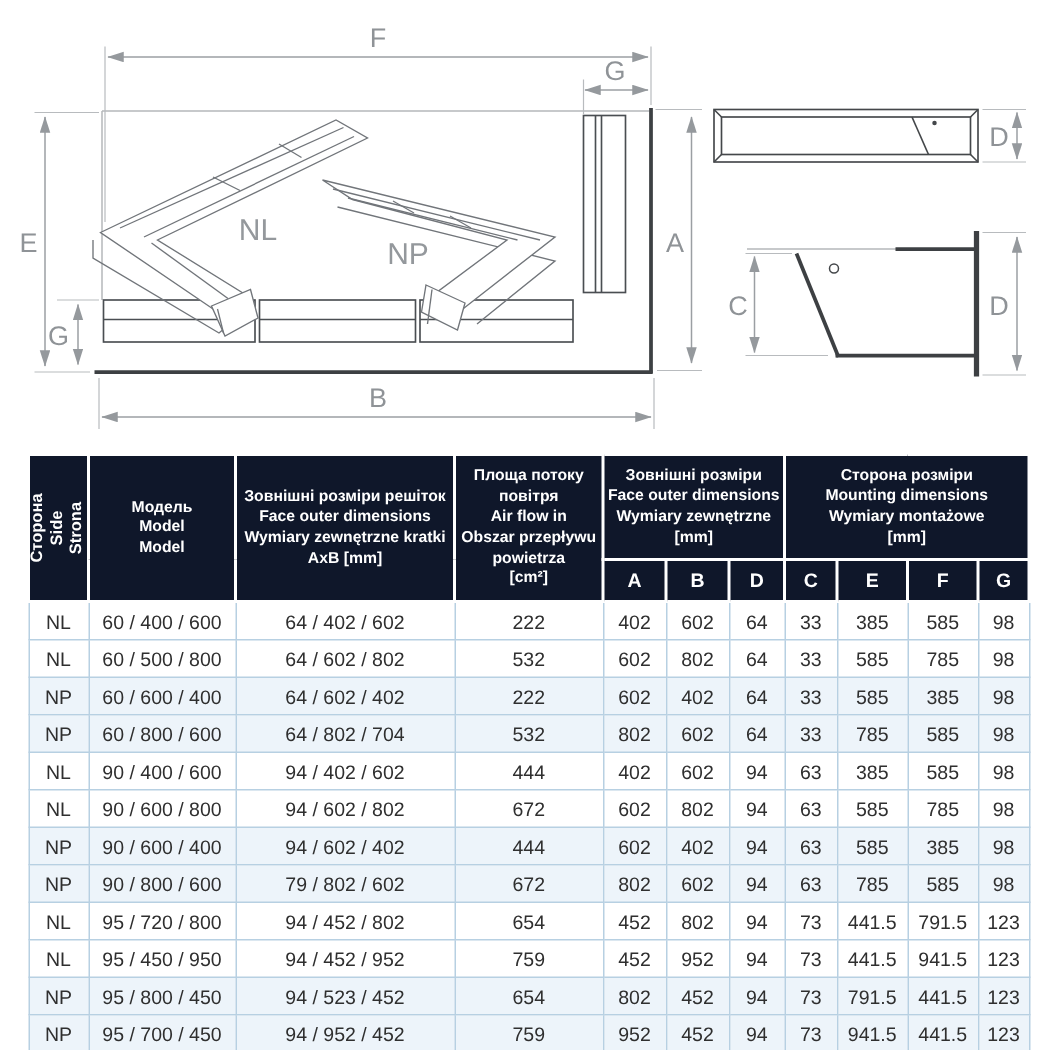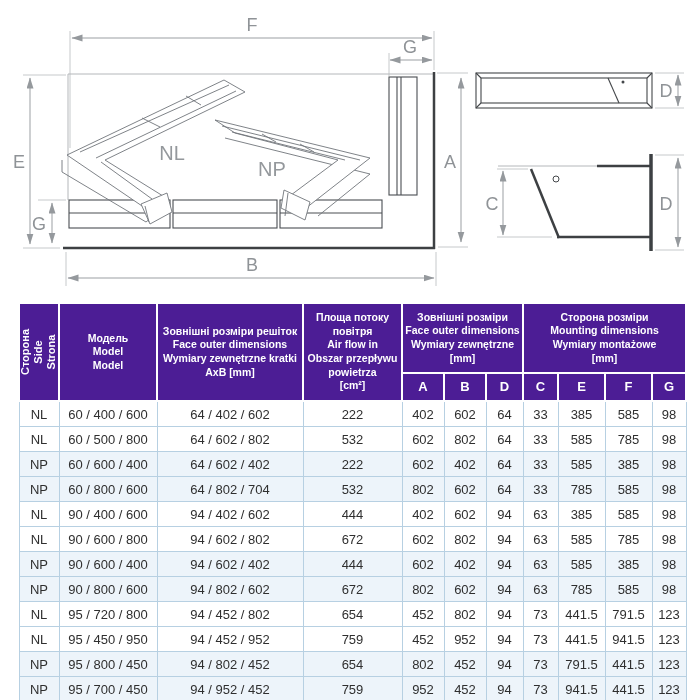--- a/index.html
+++ b/index.html
@@ -3,21 +3,21 @@
 <meta charset="utf-8">
 <style>
   html,body{margin:0;padding:0;background:#fff;}
   .page{position:relative;width:700px;height:700px;background:#fff;overflow:hidden;
         font-family:"Liberation Sans","DejaVu Sans",sans-serif;}
   .drawing{position:absolute;left:0;top:0;width:700px;height:300px;}
 
   
   table.spec{position:absolute;left:18px;top:302px;width:667px;border-collapse:collapse;
              table-layout:fixed;font-family:"Liberation Sans","DejaVu Sans",sans-serif;}
-  table.spec th{background:#4c1d95;color:#fff;border:2px solid #fff;
+  table.spec th{background:#0f172a;color:#fff;border:2px solid #fff;
                 font-size:10.5px;line-height:1.3;font-weight:bold;text-align:center;
                 vertical-align:middle;padding:1px 2px;white-space:pre-line;}
   table.spec thead tr.group{height:70px;}
   table.spec thead tr.sub{height:28px;}
   table.spec thead tr.sub th{font-size:13px;}
   table.spec td{border:1px solid #B7D0E2;font-size:13px;color:#2f2f2f;text-align:center;
                 vertical-align:middle;padding:0 2px;background:#fff;height:24px;
                 white-space:nowrap;overflow:hidden;}
   table.spec tr.alt td{background:#EDF4FA;}
   th.side{position:relative;}
@@ -297,21 +297,21 @@
           <td>402</td>
           <td>94</td>
           <td>63</td>
           <td>585</td>
           <td>385</td>
           <td>98</td>
         </tr>
         <tr class="alt">
           <td>NP</td>
           <td>90 / 800 / 600</td>
-          <td>94 / 802 / 602</td>
+          <td>79 / 802 / 602</td>
           <td>672</td>
           <td>802</td>
           <td>602</td>
           <td>94</td>
           <td>63</td>
           <td>785</td>
           <td>585</td>
           <td>98</td>
         </tr>
         <tr>
@@ -336,21 +336,21 @@
           <td>952</td>
           <td>94</td>
           <td>73</td>
           <td>441.5</td>
           <td>941.5</td>
           <td>123</td>
         </tr>
         <tr class="alt">
           <td>NP</td>
           <td>95 / 800 / 450</td>
-          <td>94 / 802 / 452</td>
+          <td>94 / 523 / 452</td>
           <td>654</td>
           <td>802</td>
           <td>452</td>
           <td>94</td>
           <td>73</td>
           <td>791.5</td>
           <td>441.5</td>
           <td>123</td>
         </tr>
         <tr class="alt">

